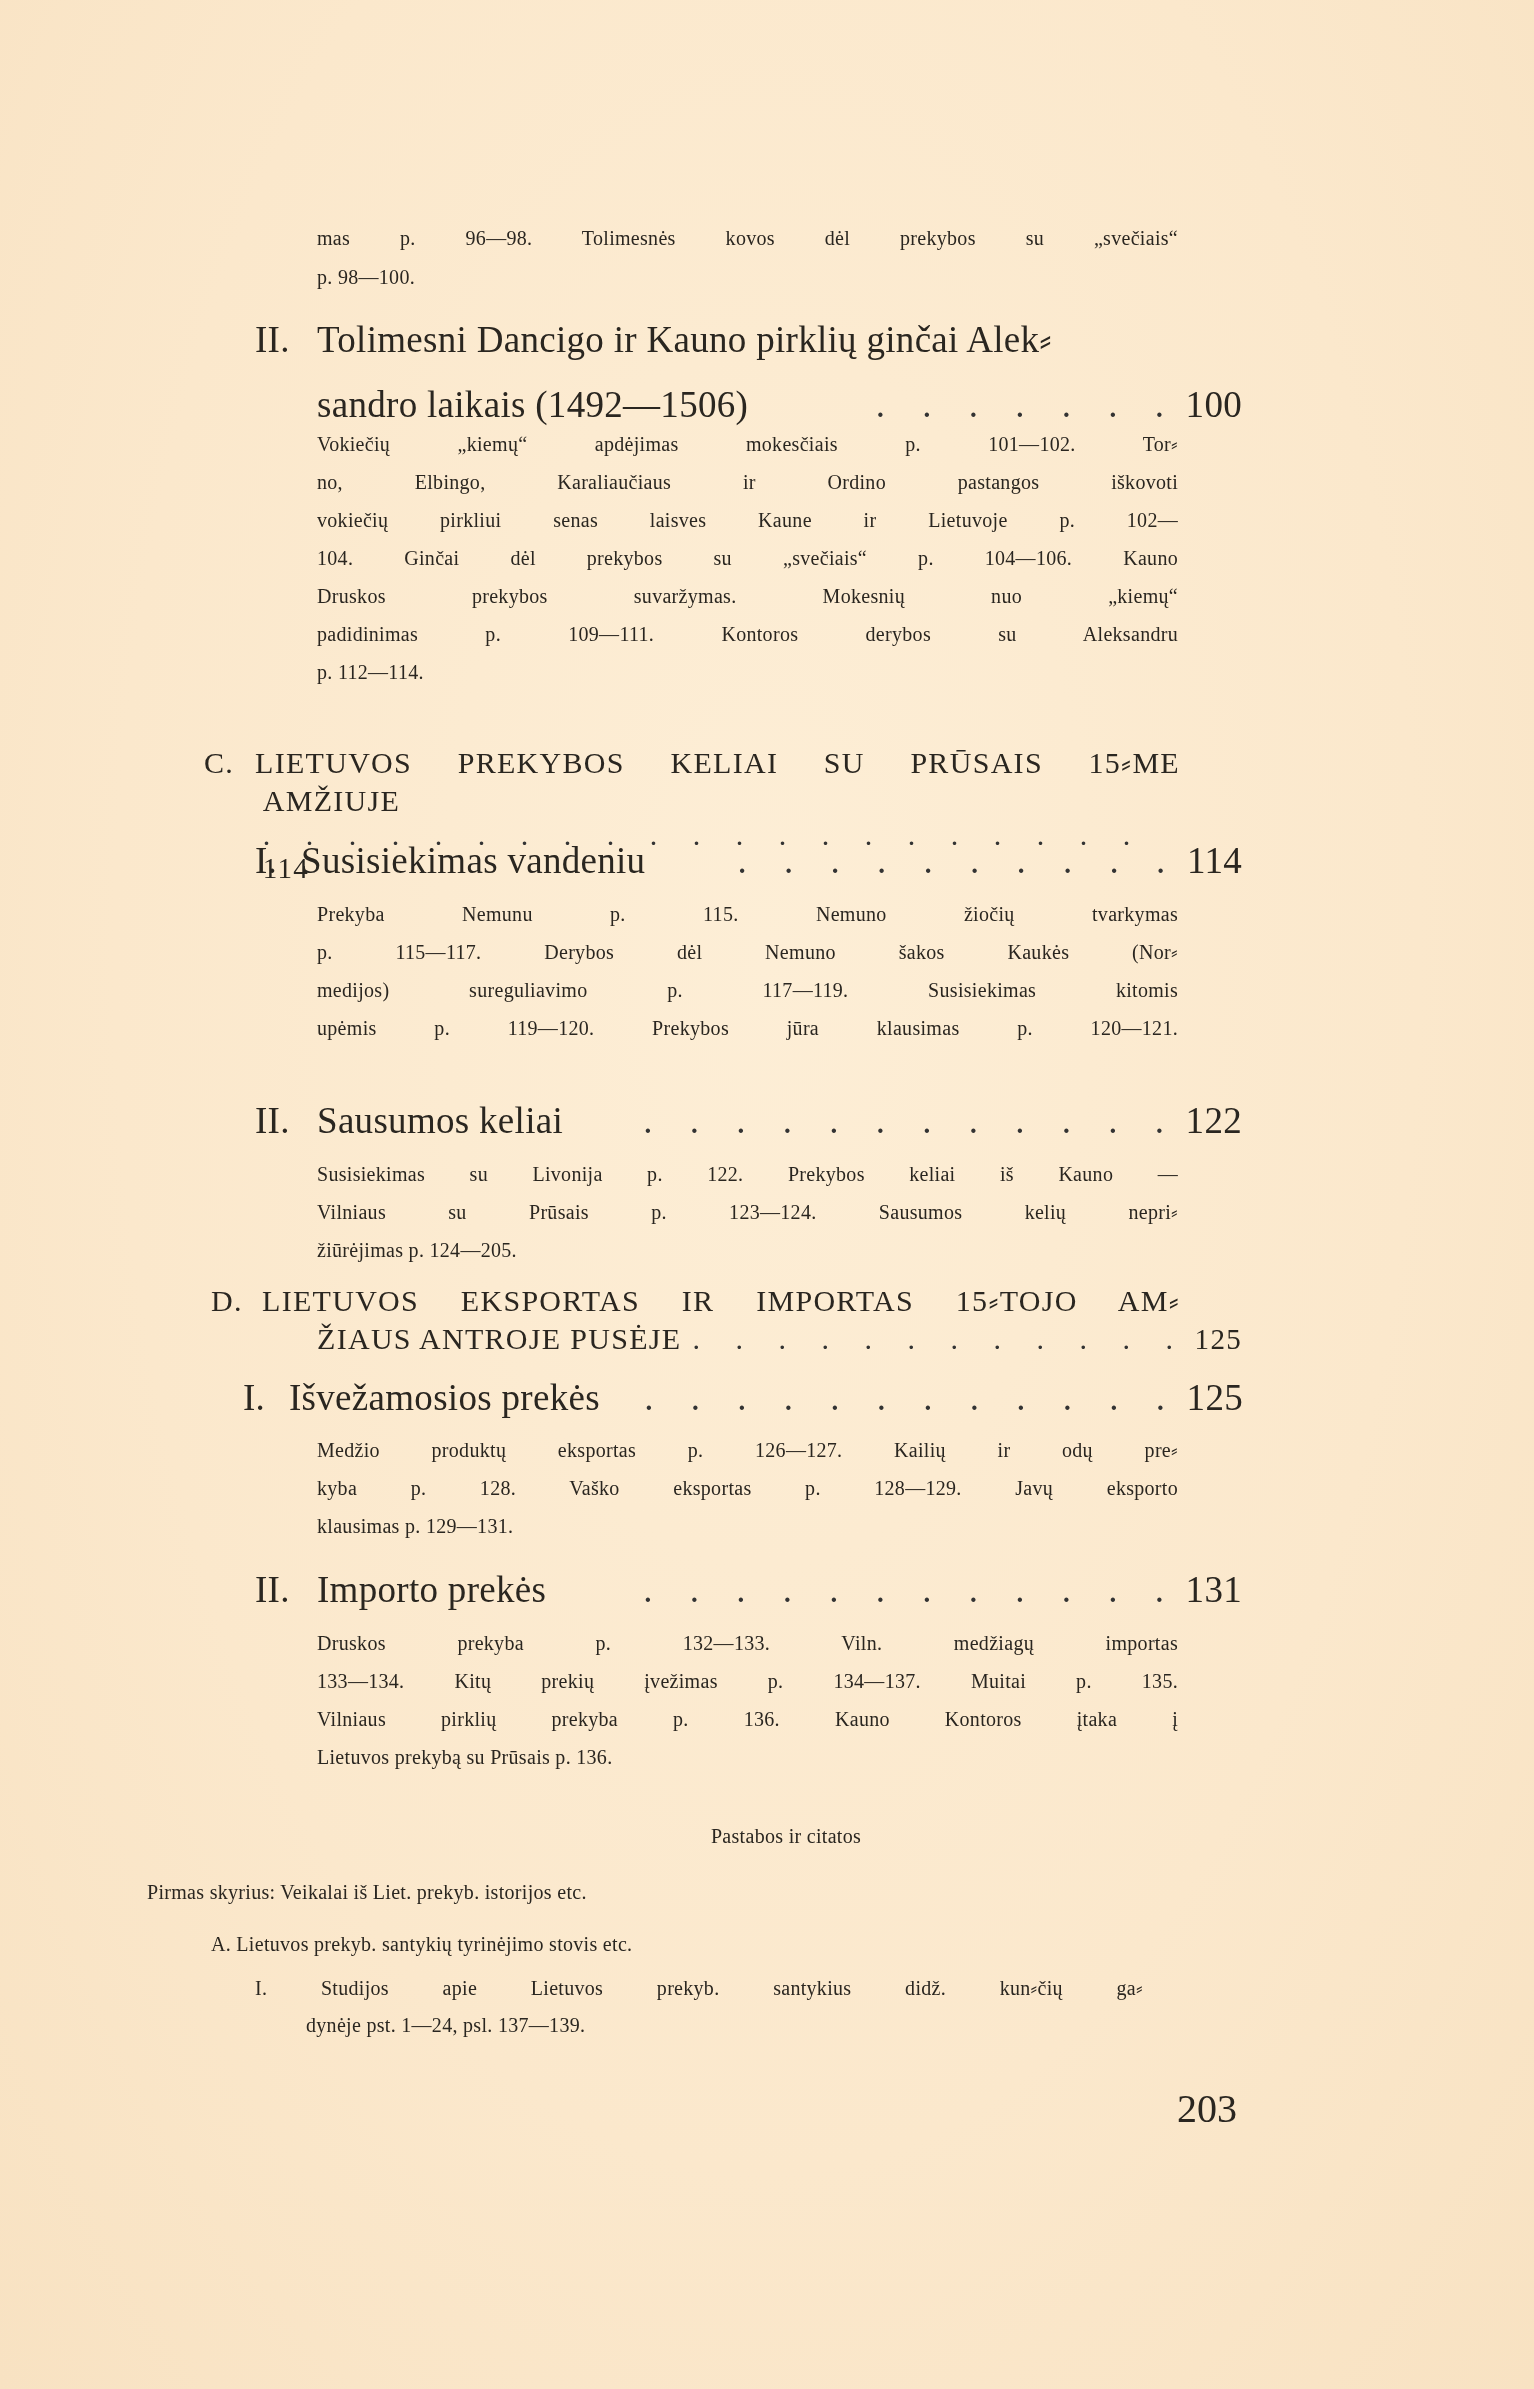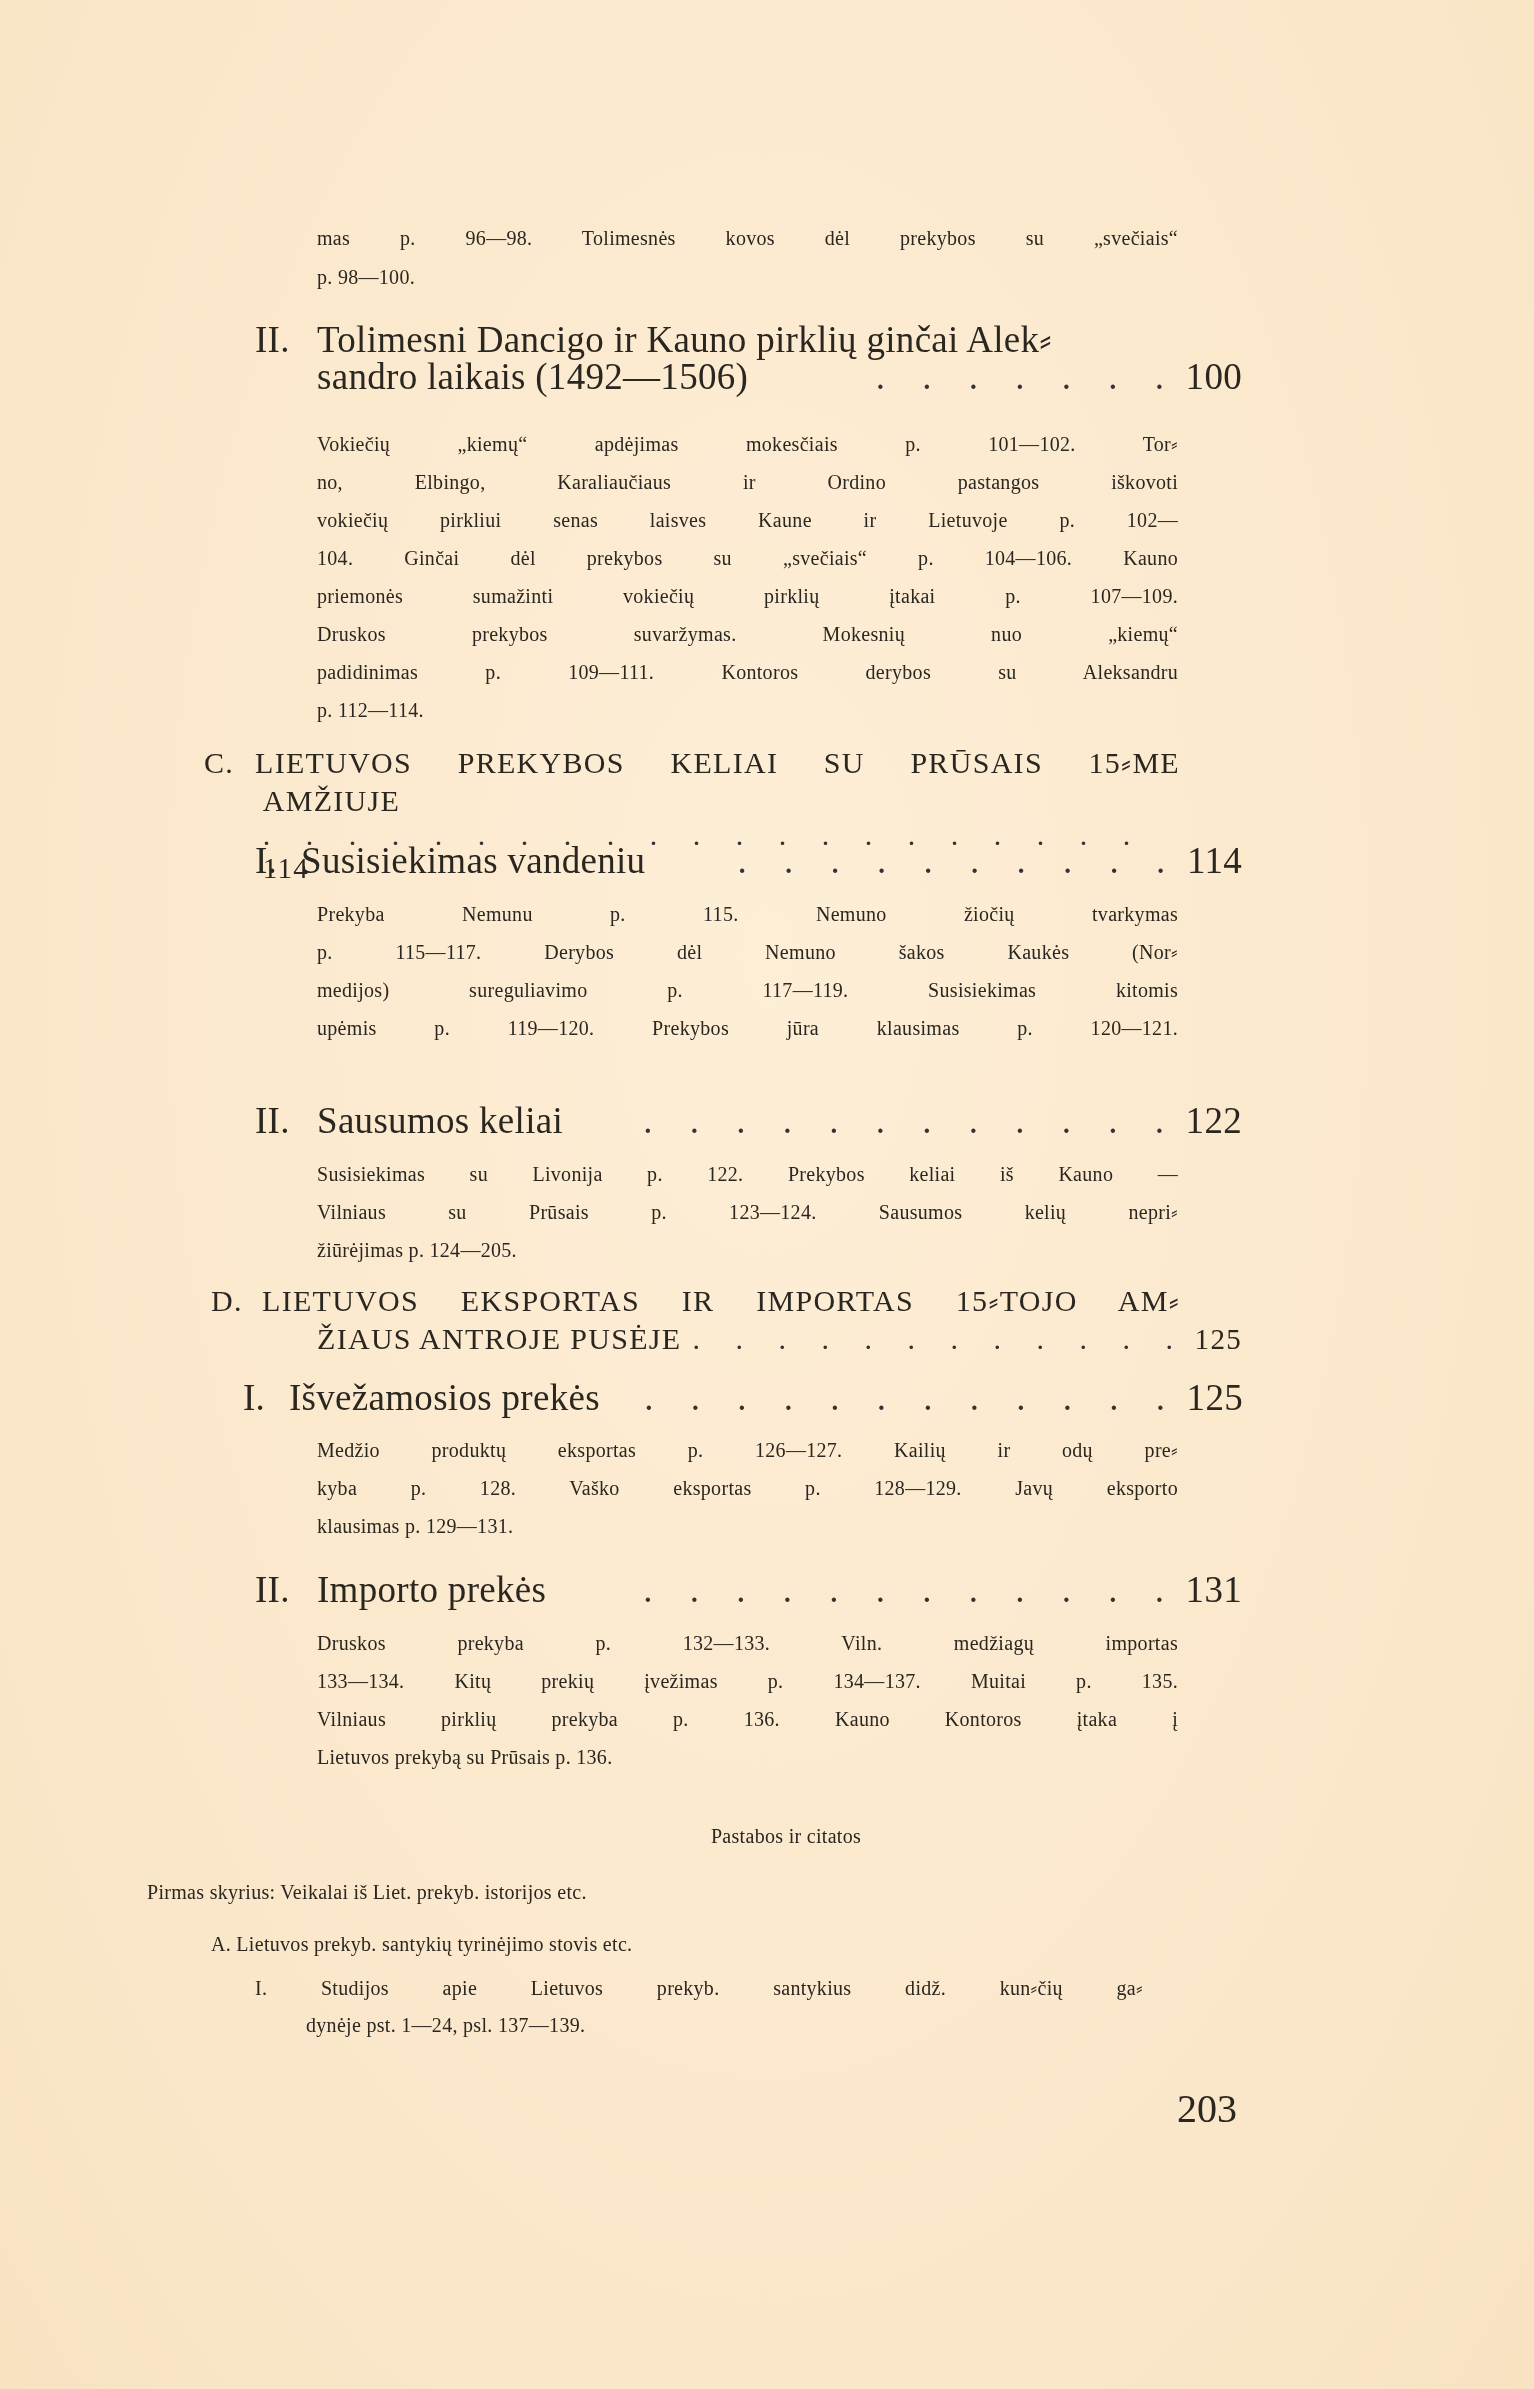--- a/index.html
+++ b/index.html
@@ -37,31 +37,30 @@
 
 <div class="page">
 
   <div class="line sm" style="left:317px; top:227px; width:861px;">
     <span class="justify" style="display:block;">mas p. 96—98. Tolimesnės kovos dėl prekybos su „svečiais“</span>
   </div>
   <div class="line sm" style="left:317px; top:266px;text-align:center;">p. 98—100.</div>
 
   <div class="line md" style="left:255px; top:318px;">II.</div>
   <div class="line md" style="left:317px; top:318px;">Tolimesni Dancigo ir Kauno pirklių ginčai Alek⸗</div>
-  <div class="toc-row md" style="left:317px; top:355px; width:925px;">
+  <div class="toc-row md" style="left:317px; top:383px; width:925px;">
     <span>sandro laikais (1492—1506)</span>
     <span class="leader" style="text-align:right;">. . . . . . .</span>
     <span class="pagenum">100</span>
   </div>
   <div class="block sm" style="left:317px; top:425px; width:861px; line-height:38px;">
     <div class="justify">Vokiečių „kiemų“ apdėjimas mokesčiais p. 101—102. Tor⸗</div>
     <div class="justify">no, Elbingo, Karaliaučiaus ir Ordino pastangos iškovoti</div>
     <div class="justify">vokiečių pirkliui senas laisves Kaune ir Lietuvoje p. 102—</div>
     <div class="justify">104. Ginčai dėl prekybos su „svečiais“ p. 104—106. Kauno</div>
-    <div class="justify">priemonės sumažinti vokiečių pirklių įtakai p. 107—109.</div>
     <div class="justify">Druskos prekybos suvaržymas. Mokesnių nuo „kiemų“</div>
     <div class="justify">padidinimas p. 109—111. Kontoros derybos su Aleksandru</div>
     <div>p. 112—114.</div>
   </div>
 
   <div class="line caps" style="left:204px; top:746px;">C.</div>
   <div class="line caps" style="left:255px; top:746px; width:925px;">
     <span class="justify" style="display:block;">LIETUVOS PREKYBOS KELIAI SU PRŪSAIS 15⸗ME</span>
   </div>
   <div class="toc-row caps" style="left:255px; top:784px; width:987px;flex-direction:column;">

